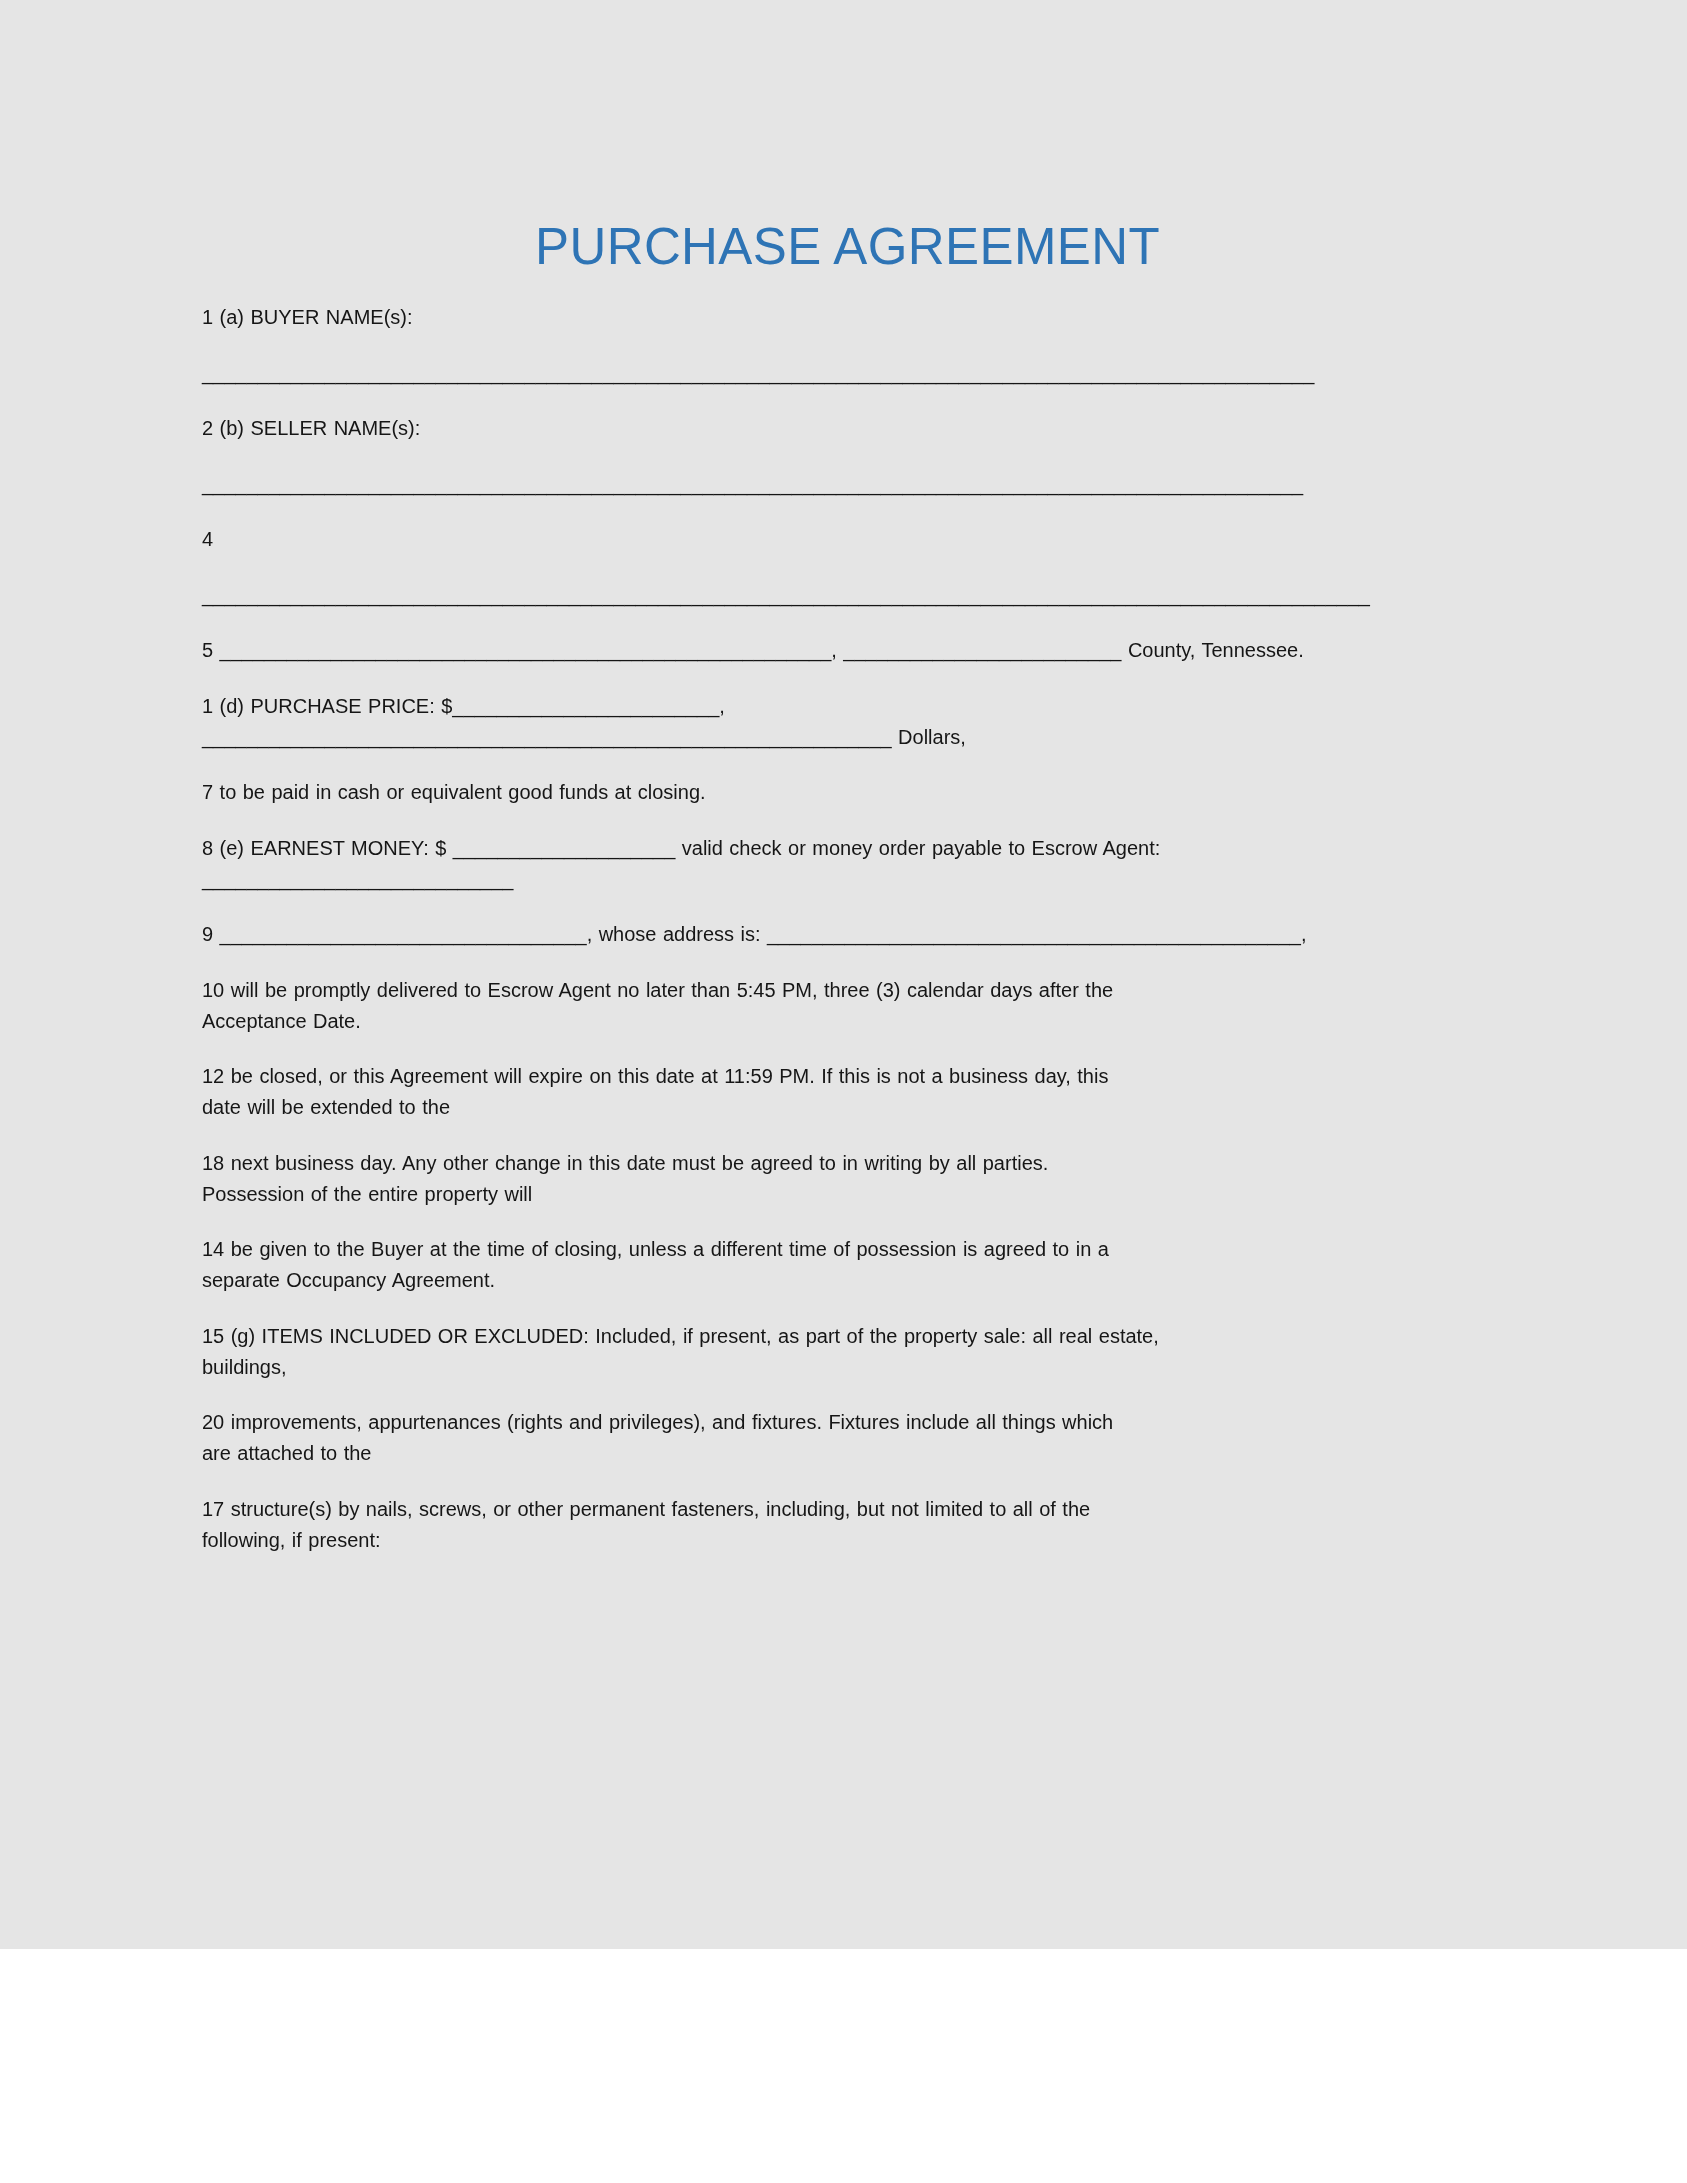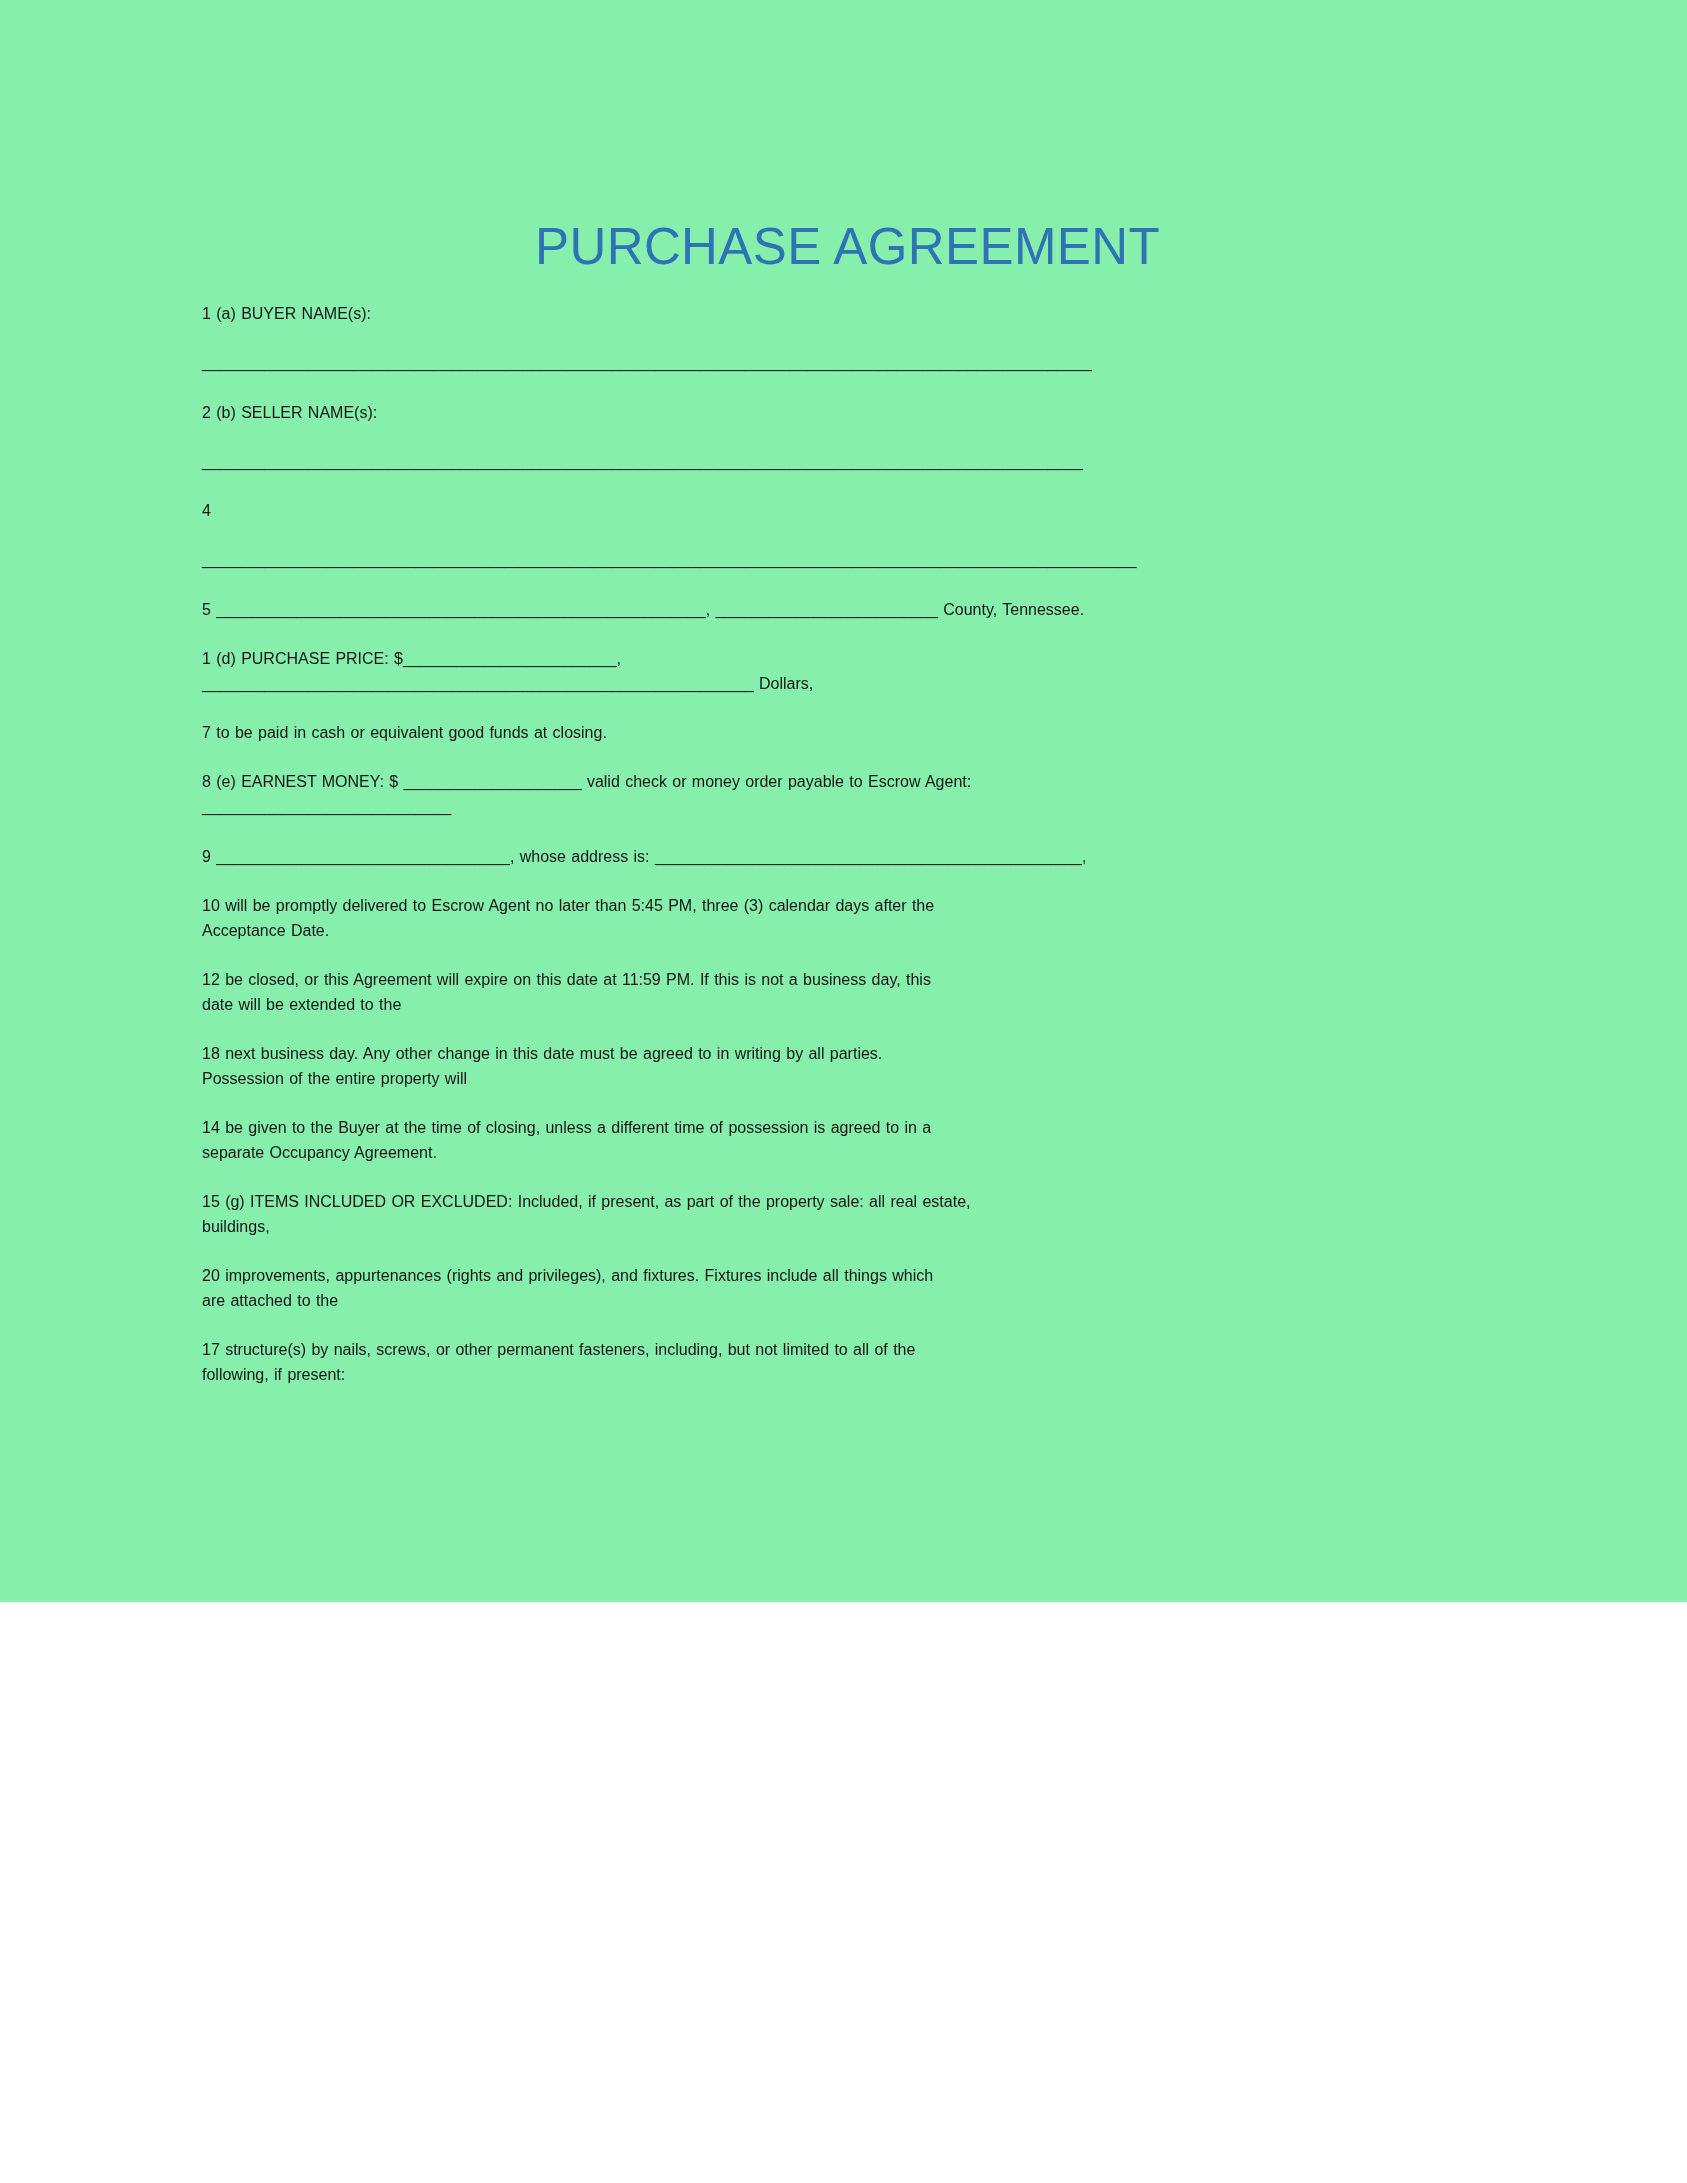--- a/index.html
+++ b/index.html
@@ -10,36 +10,36 @@
   body {
     width: 1687px;
     height: 2184px;
     font-family: "Liberation Sans", sans-serif;
     color: #161616;
     overflow: hidden;
   }
   .page {
     box-sizing: border-box;
     width: 1687px;
-    height: 1602px;
+    height: 1949px;
     padding: 217px 194px 0 202px;
-    background: #86efac;
+    background: #e5e5e5;
   }
   .doc-title {
     margin: 0 0 26px 0;
     text-align: center;
     font-family: "Liberation Sans", sans-serif;
     font-weight: 400;
     font-size: 51px;
     letter-spacing: 0.4px;
     color: #2E74B5;
   }
   p.line {
     margin: 0 0 24.5px 0;
-    font-size: 16px;
+    font-size: 20px;
     line-height: 1.55;
     white-space: pre-line;
     word-spacing: 0.9px;
   }
 </style>
 </head>
 <body>
 
 <div class="page">
   <h1 class="doc-title">PURCHASE AGREEMENT</h1>

